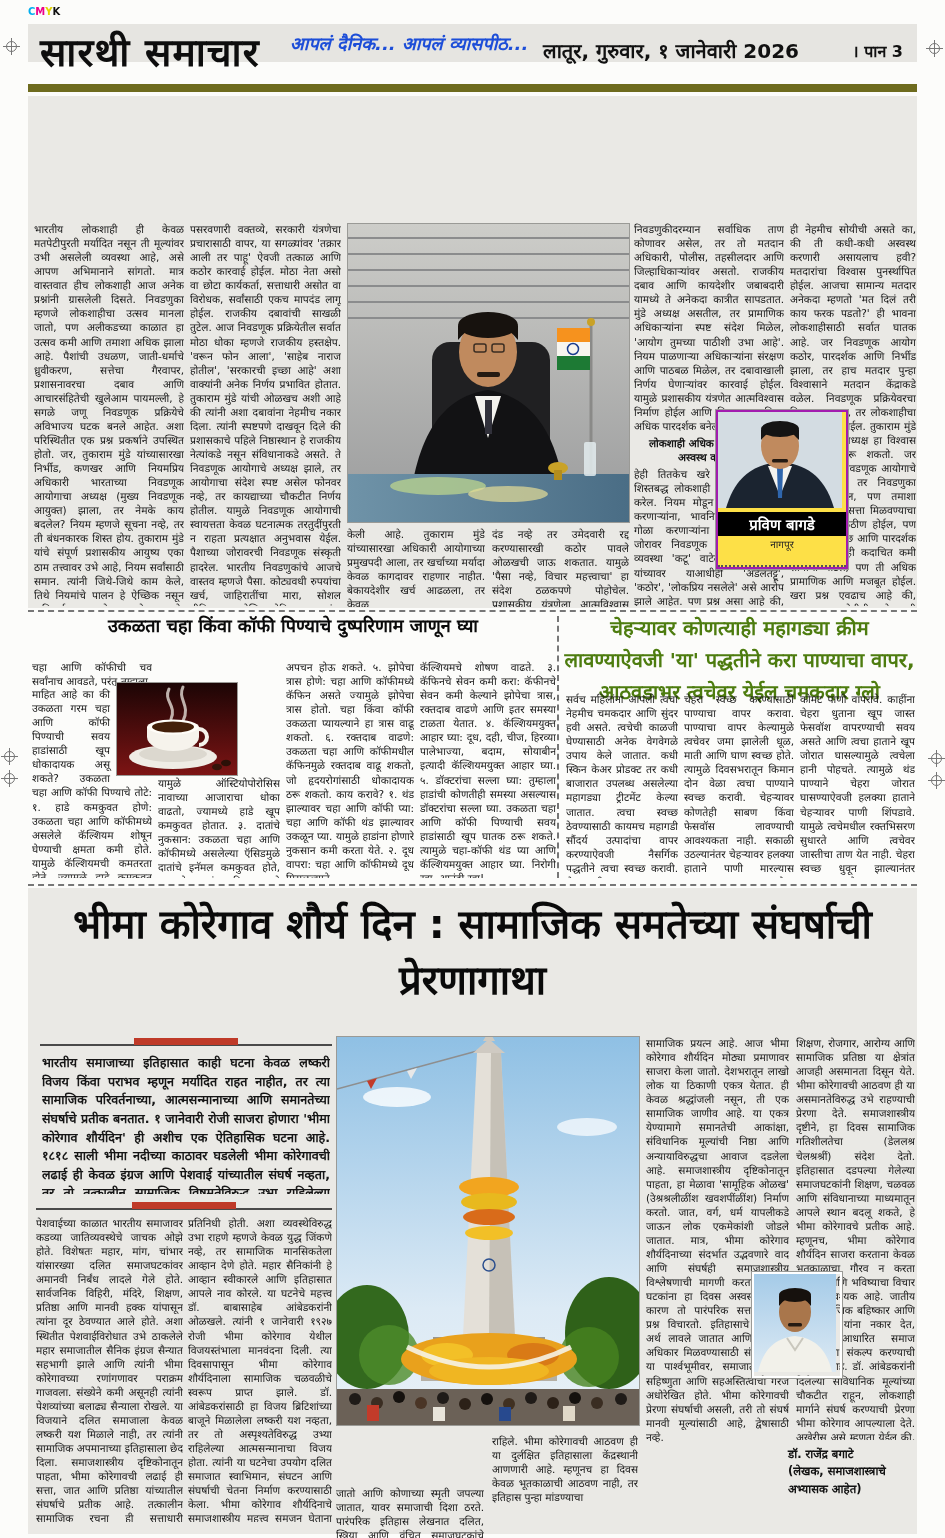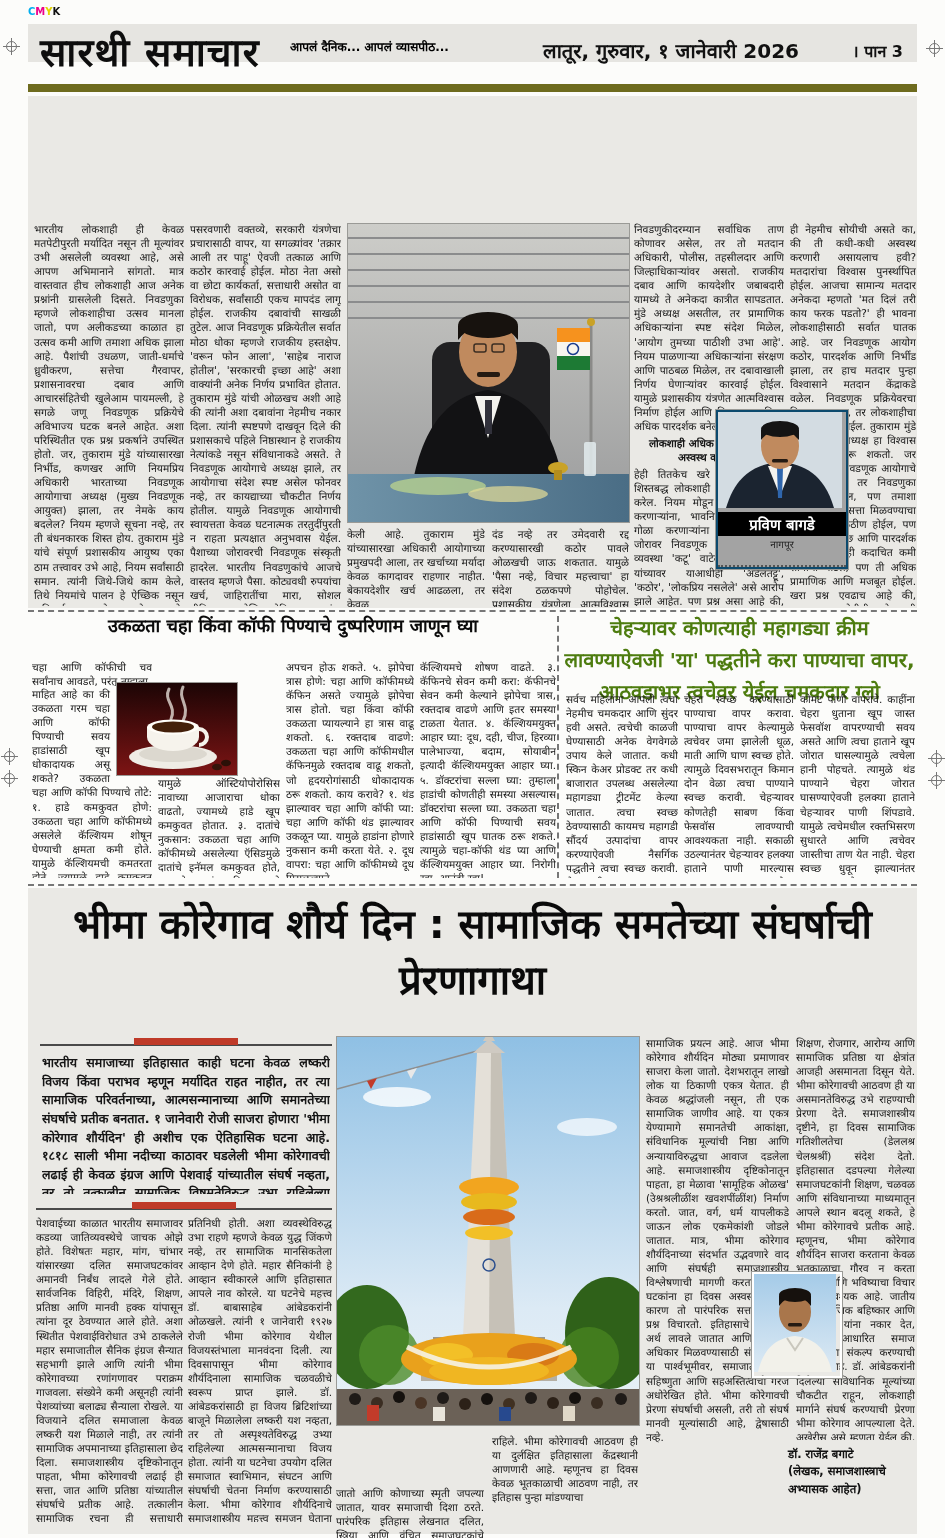--- a/index.html
+++ b/index.html
@@ -5,21 +5,21 @@
   html,body{margin:0;padding:0;background:#fff;}
   #page{position:relative;width:945px;height:1538px;background:#fcfcfa;
         font-family:"DejaVu Sans",sans-serif;color:#141414;overflow:hidden;}
   
   .cmyk{position:absolute;left:28px;font-size:10px;font-weight:bold;font-family:"DejaVu Sans",sans-serif;}
   .cmyk .c{color:#00aeef}.cmyk .m{color:#ec008c}.cmyk .y{color:#e3d400}.cmyk .k{color:#111}
   .reg{position:absolute;width:17px;height:17px;}
   
   .masthead{position:absolute;left:28px;top:24px;width:889px;height:38px;background:#e6e5e1;}
   .mast-title{position:absolute;left:12px;top:0px;font-size:39px;font-weight:900;letter-spacing:1px;color:#0d0d0d;}
-  .mast-tagline{position:absolute;left:262px;bottom:7px;font-size:12px;font-weight:bold;color:#000000;}
+  .mast-tagline{position:absolute;left:262px;bottom:7px;font-size:18px;font-weight:bold;color:#1d4ed8;font-style:italic;}
   .mast-date{position:absolute;right:118px;top:13px;font-size:20px;font-weight:bold;color:#111;}
   .mast-page{position:absolute;right:14px;top:16px;font-size:16px;font-weight:bold;color:#111;}
   .olivebar{position:absolute;left:28px;top:84px;width:889px;height:8px;background:#6e6b1e;}
   
   .sec1{position:absolute;left:28px;top:96px;width:889px;height:512px;background:#eae9e5;}
   .sec3{position:absolute;left:28px;top:888px;width:889px;height:646px;background:#eae9e5;}
   
   .h1{position:absolute;left:30px;top:98px;width:885px;font-size:40px;line-height:1.35;
       font-weight:bold;text-align:center;color:#0a0a0a;}
   .h2{position:absolute;left:30px;top:613px;width:526px;font-size:18px;font-weight:bold;text-align:center;color:#0a0a0a;}
@@ -58,21 +58,21 @@
          line-height:1.48;text-align:justify;text-align-last:center;overflow:hidden;color:#161616;}
   .toprule{position:absolute;height:2px;background:#4a4a4a;}
   .toprule::after{content:"";position:absolute;left:50%;top:-6px;width:104px;height:7px;
                   background:#bf3a28;transform:translateX(-50%);}
   
   .dash{position:absolute;border-top:2px dashed #777;}
   .vdash{position:absolute;border-left:2px dashed #777;}
   
   .photo{position:absolute;overflow:hidden;border:1px solid #9a9a96;background:#cfcfcb;}
   .photo svg{display:block;}
-  .inset1{position:absolute;left:716px;top:410px;width:128px;border:2px solid #0c4a6e;box-shadow:0 0 0 1px #9a9a96;background:#a3a3a3;}
+  .inset1{position:absolute;left:716px;top:410px;width:128px;border:2px solid #a21caf;box-shadow:0 0 0 1px #9a9a96;background:#fde047;}
   .inset1-name{background:#000;color:#fff;font-weight:bold;font-size:15px;text-align:center;padding:2px 0;}
   .inset1-place{font-size:10px;text-align:center;padding:1px 0 14px;border-bottom:2px dotted #555;color:#222;}
   .inset2{position:absolute;left:752px;top:1272px;width:86px;border:2px solid #fff;box-shadow:0 0 0 1px #9a9a96;}
 </style>
 </head>
 <body>
 
 <div id="page">
 
   <div class="cmyk" style="top:6px"><span class="c">C</span><span class="m">M</span><span class="y">Y</span><span class="k">K</span></div>

